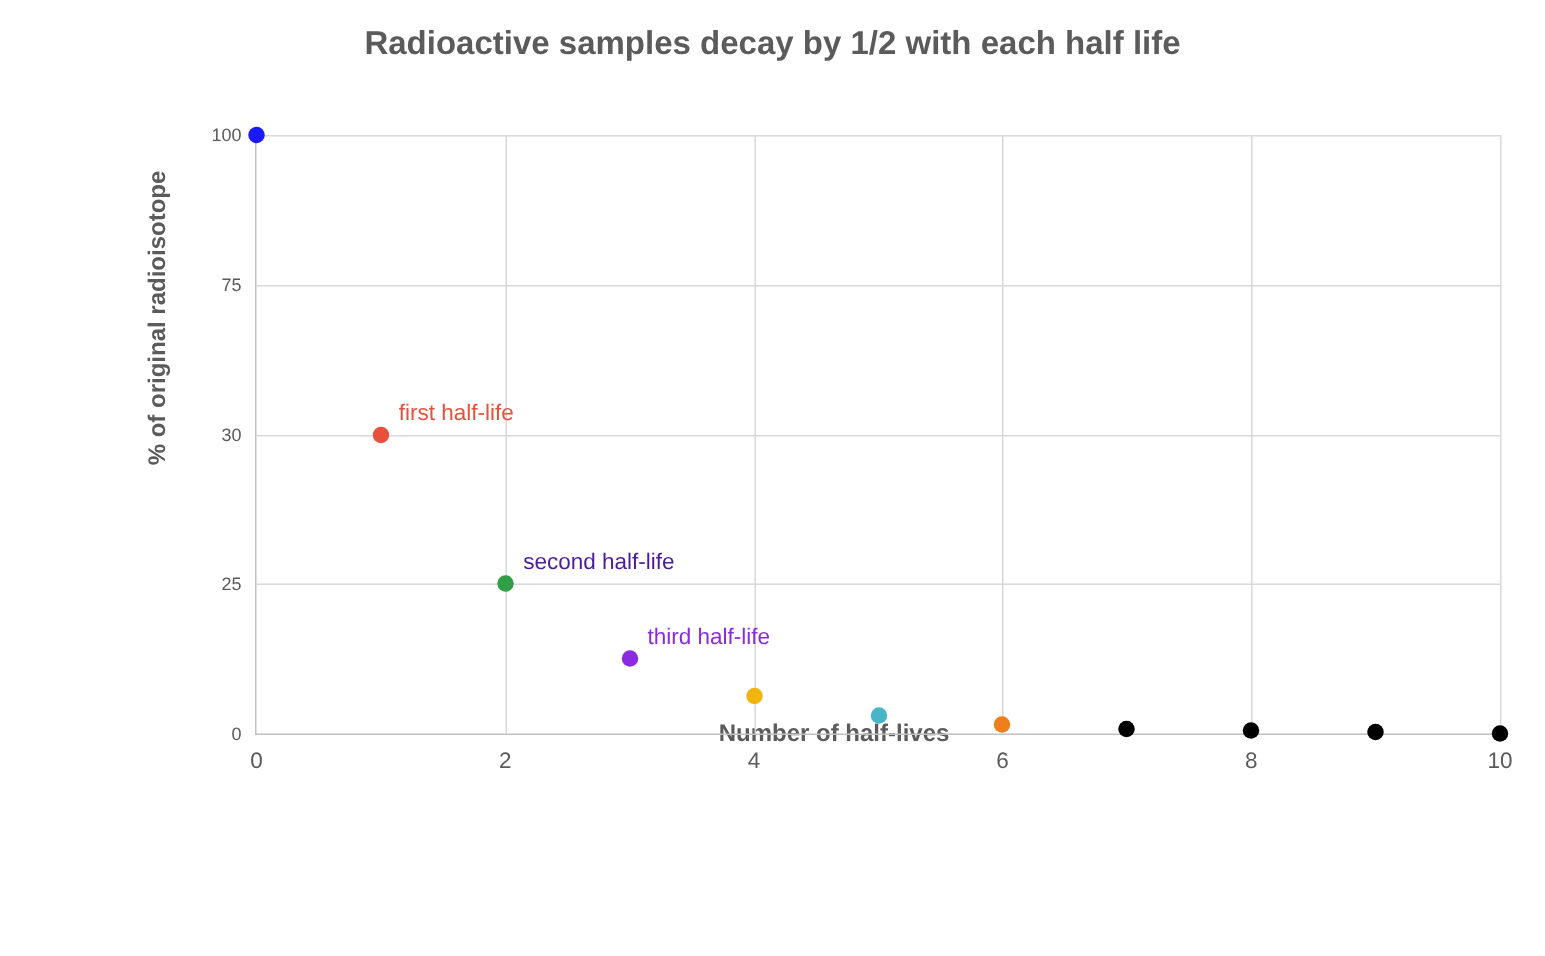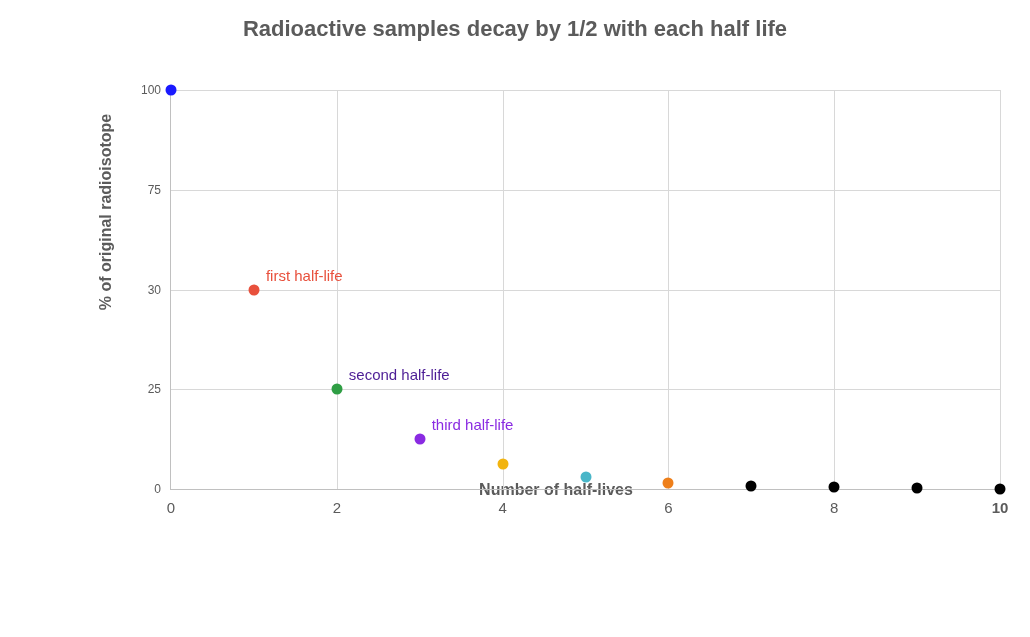--- a/index.html
+++ b/index.html
@@ -144,21 +144,21 @@
         <div class="xtick" style="left: 0%;">0</div>
         <div class="gridline-v" style="left: 20%;"></div>
         <div class="xtick" style="left: 20%;">2</div>
         <div class="gridline-v" style="left: 40%;"></div>
         <div class="xtick" style="left: 40%;">4</div>
         <div class="gridline-v" style="left: 60%;"></div>
         <div class="xtick" style="left: 60%;">6</div>
         <div class="gridline-v" style="left: 80%;"></div>
         <div class="xtick" style="left: 80%;">8</div>
         <div class="gridline-v" style="left: 100%;"></div>
-        <div class="xtick" style="left: 100%; font-weight: bold;">10</div>
+        <div class="xtick" style="left: 100%;">10</div>
         <div class="point" style="left: 0%; top: 0%; background: rgb(26, 26, 255);"></div>
         <div class="point" style="left: 10%; top: 50%; background: rgb(232, 80, 60);"></div>
         <div class="annotation" style="color: rgb(232, 80, 60); left: calc(10% + 12px); top: calc(50% - 6px);">first half-life</div>
         <div class="point" style="left: 20%; top: 75%; background: rgb(47, 158, 68);"></div>
         <div class="annotation" style="color: #4c1d95; left: calc(20% + 12px); top: calc(75% - 6px);">second half-life</div>
         <div class="point" style="left: 30%; top: 87.5%; background: rgb(138, 43, 226);"></div>
         <div class="annotation" style="color: rgb(138, 43, 226); left: calc(30% + 12px); top: calc(87.5% - 6px);">third half-life</div>
         <div class="point" style="left: 40%; top: 93.75%; background: rgb(242, 180, 15);"></div>
         <div class="point" style="left: 50%; top: 96.875%; background: rgb(73, 182, 200);"></div>
         <div class="point" style="left: 60%; top: 98.4375%; background: rgb(238, 127, 26);"></div>

